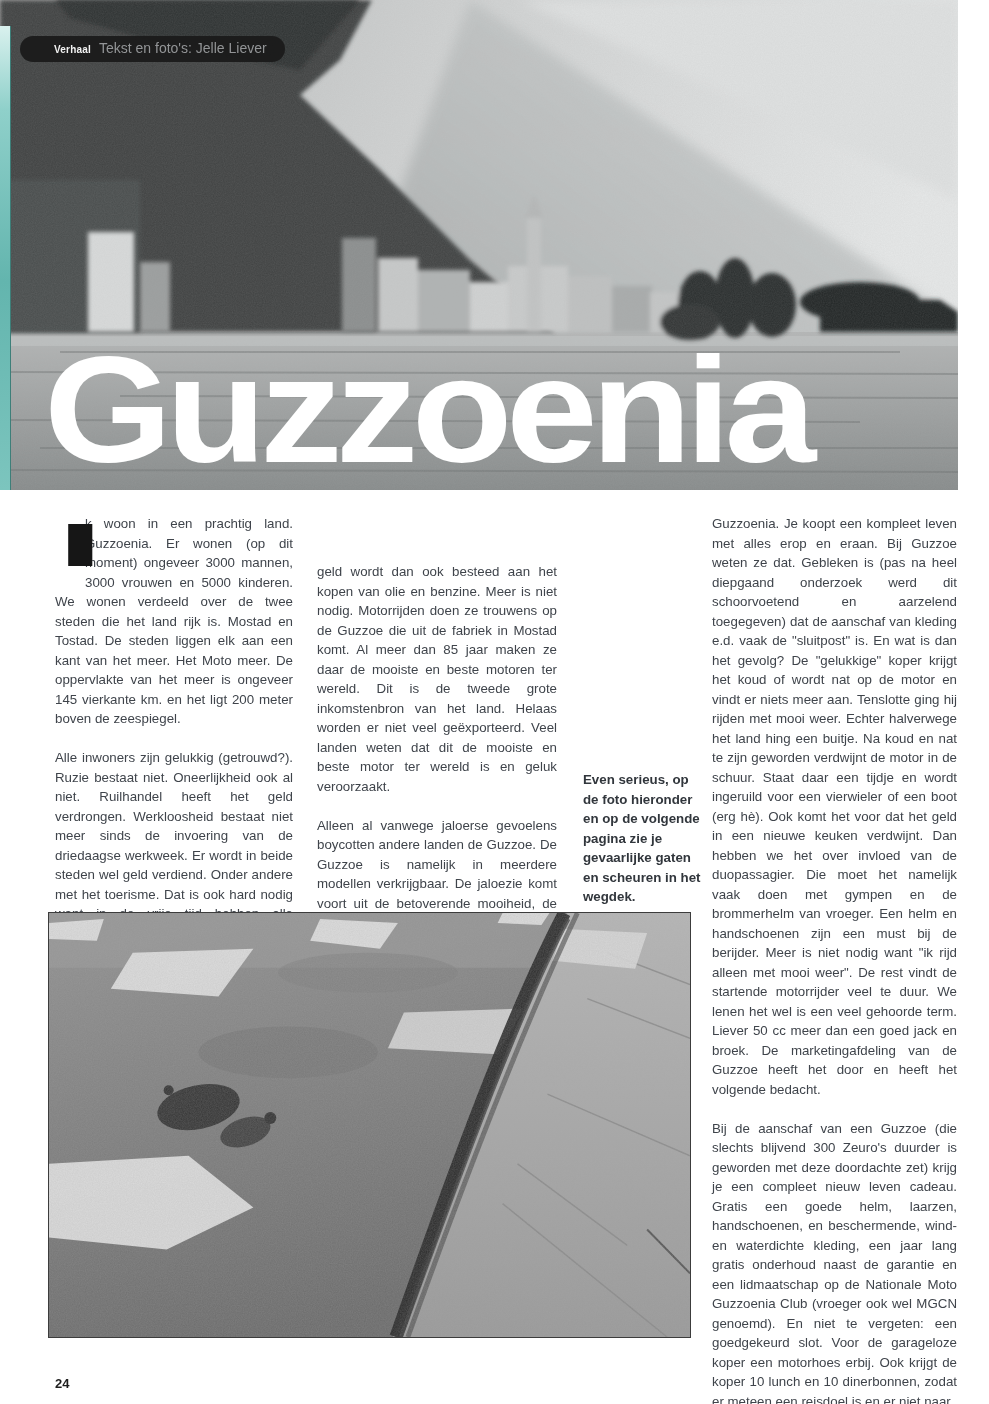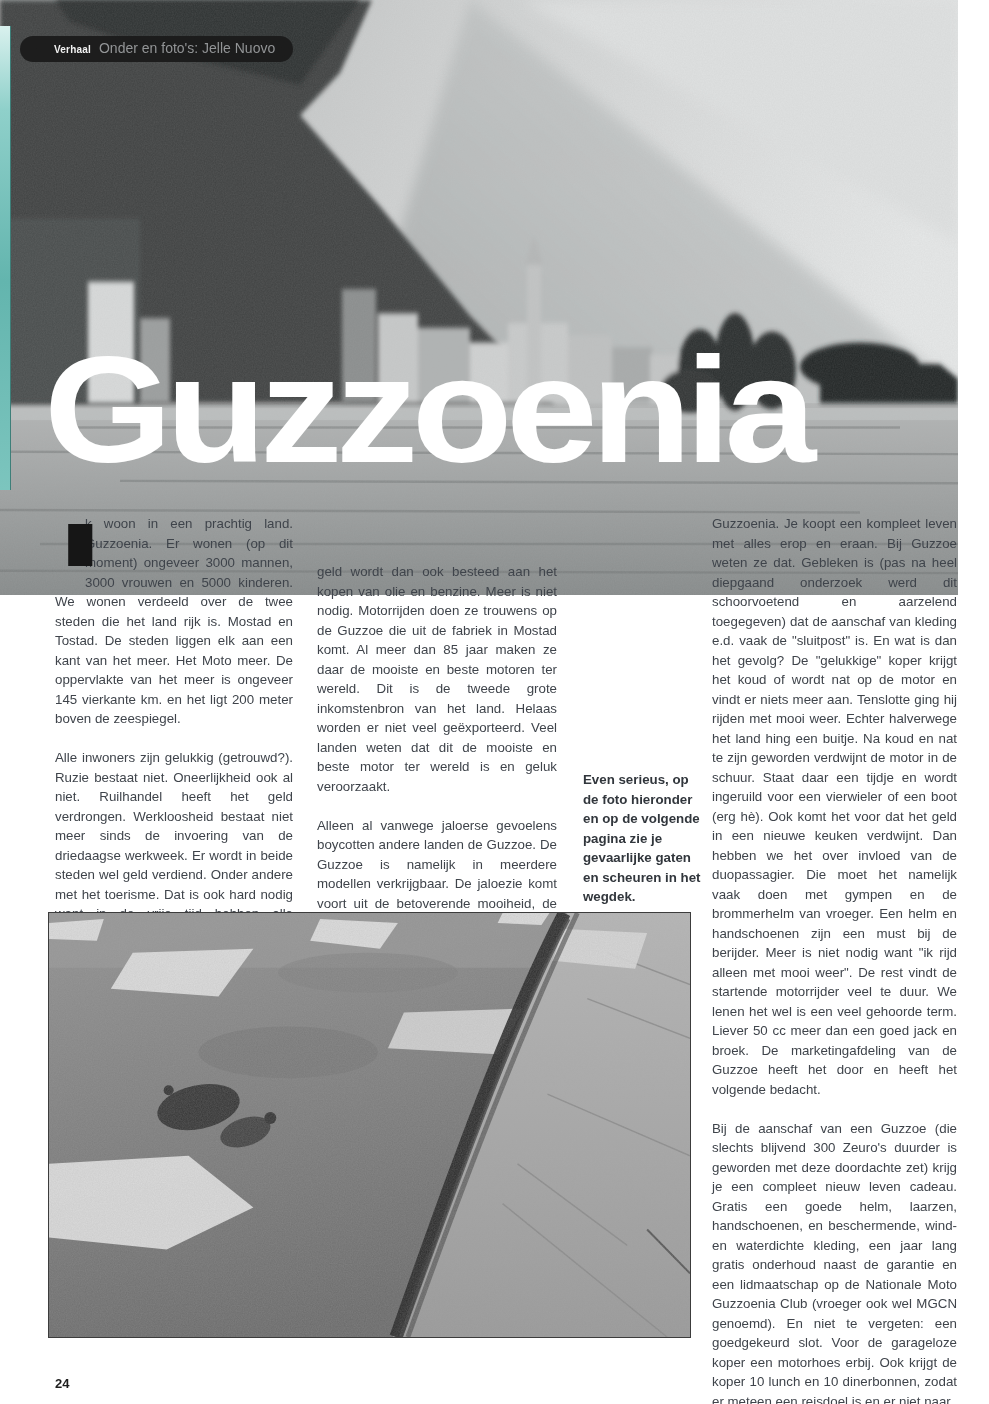--- a/index.html
+++ b/index.html
@@ -9,21 +9,21 @@
     --text-color:#3f444b;
     --page-bg:#ffffff;
   }
   html,body{margin:0;padding:0;background:#e9e9e9;}
   .page{
     position:relative;width:989px;height:1404px;margin:0 auto;
     background:var(--page-bg);overflow:hidden;
     font-family:"Liberation Sans",sans-serif;color:var(--text-color);
   }
   
-  .hero{position:absolute;left:0;top:0;width:958px;height:595px;overflow:hidden;background:#cfd1d1;}
+  .hero{position:absolute;left:0;top:0;width:958px;height:490px;overflow:hidden;background:#cfd1d1;}
   .hero svg{position:absolute;left:0;top:0;width:100%;height:100%;}
   .teal-strip{
     position:absolute;left:0;top:26px;width:10px;height:464px;
     background:linear-gradient(180deg,#d9f1ee 0%,#8fd0ca 18%,#63b5ae 55%,#7cc5be 100%);
     border-right:1px solid #3d7f79;z-index:5;
   }
   .badge{
     position:absolute;left:20px;top:36px;z-index:6;
     background:var(--badge-bg);opacity:.93;border-radius:14px;
     padding:4px 18px 6px 34px;display:flex;align-items:baseline;gap:8px;white-space:nowrap;
@@ -130,21 +130,21 @@
       </g>
       <rect x="0" y="0" width="958" height="490" filter="url(#nz1)" opacity="0.28"></rect>
     </svg>
     <h1 class="hero-title">Guzzoenia</h1>
   </div>
 
   <div class="teal-strip"></div>
 
   <div class="badge">
     <span class="badge-cat">Verhaal</span>
-    <span class="badge-byline">Onder en foto's: Jelle Nuovo</span>
+    <span class="badge-byline">Tekst en foto's: Jelle Liever</span>
   </div>
 
   <div class="col col1">
     <p><span class="dropcap">I</span><span>k woon in een prachtig land. Guzzoenia. Er wonen (op dit moment) ongeveer 3000 mannen, 3000 vrouwen en 5000 kinderen. We wonen verdeeld over de twee steden die het land rijk is. Mostad en Tostad. De steden liggen elk aan een kant van het meer. Het Moto meer. De oppervlakte van het meer is ongeveer 145 vierkante km. en het ligt 200 meter boven de zeespiegel.</span></p>
     <p class="para-gap">Alle inwoners zijn gelukkig (getrouwd?). Ruzie bestaat niet. Oneerlijkheid ook al niet. Ruilhandel heeft het geld verdrongen. Werkloosheid bestaat niet meer sinds de invoering van de driedaagse werkweek. Er wordt in beide steden wel geld verdiend. Onder andere met het toerisme. Dat is ook hard nodig want in de vrije tijd hebben alle Guzzoennianen een gezamenlijke hobby. Motorrijden. Al het</p>
   </div>
 
   <div class="col col2">
     <p>geld wordt dan ook besteed aan het kopen van olie en benzine. Meer is niet nodig. Motorrijden doen ze trouwens op de Guzzoe die uit de fabriek in Mostad komt. Al meer dan 85 jaar maken ze daar de mooiste en beste motoren ter wereld. Dit is de tweede grote inkomstenbron van het land. Helaas worden er niet veel geëxporteerd. Veel landen weten dat dit de mooiste en beste motor ter wereld is en geluk veroorzaakt.</p>
     <p class="para-gap">Alleen al vanwege jaloerse gevoelens boycotten andere landen de Guzzoe. De Guzzoe is namelijk in meerdere modellen verkrijgbaar. De jaloezie komt voort uit de betoverende mooiheid, de betrouwbaarheid, betaalbaarheid van de Guzzoe. Maar ook de compleetheid die bij de aanschaf hoort, is om jaloers van te worden. Je koopt niet alleen een motor in</p>

